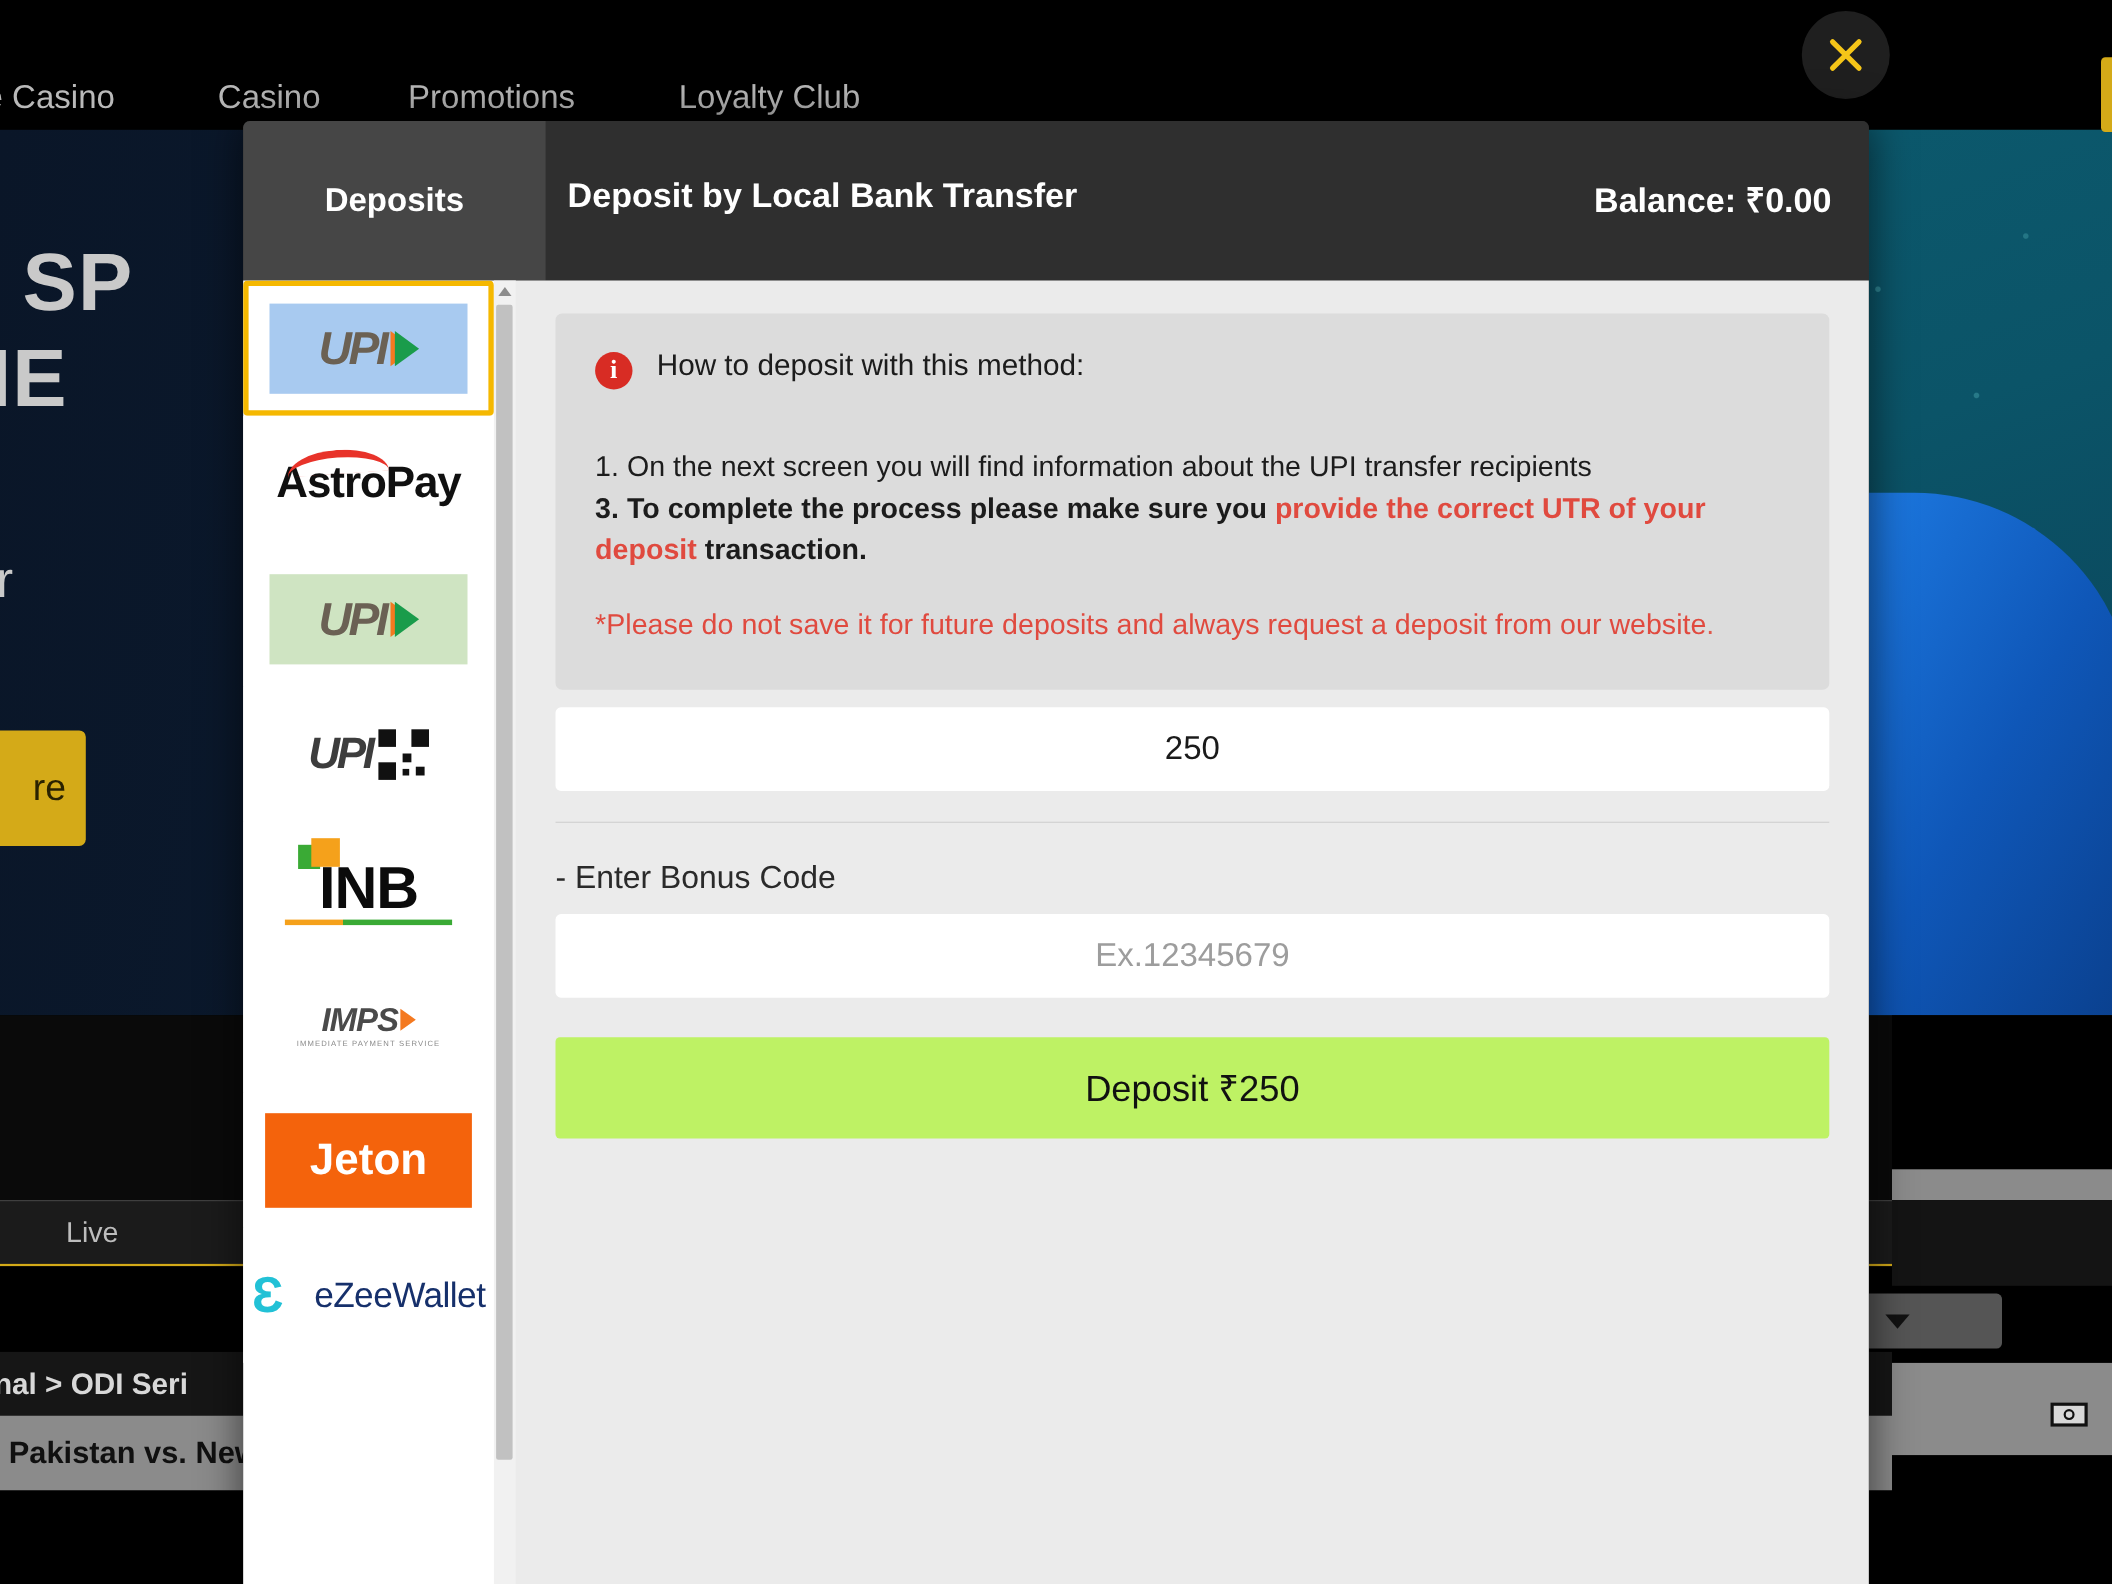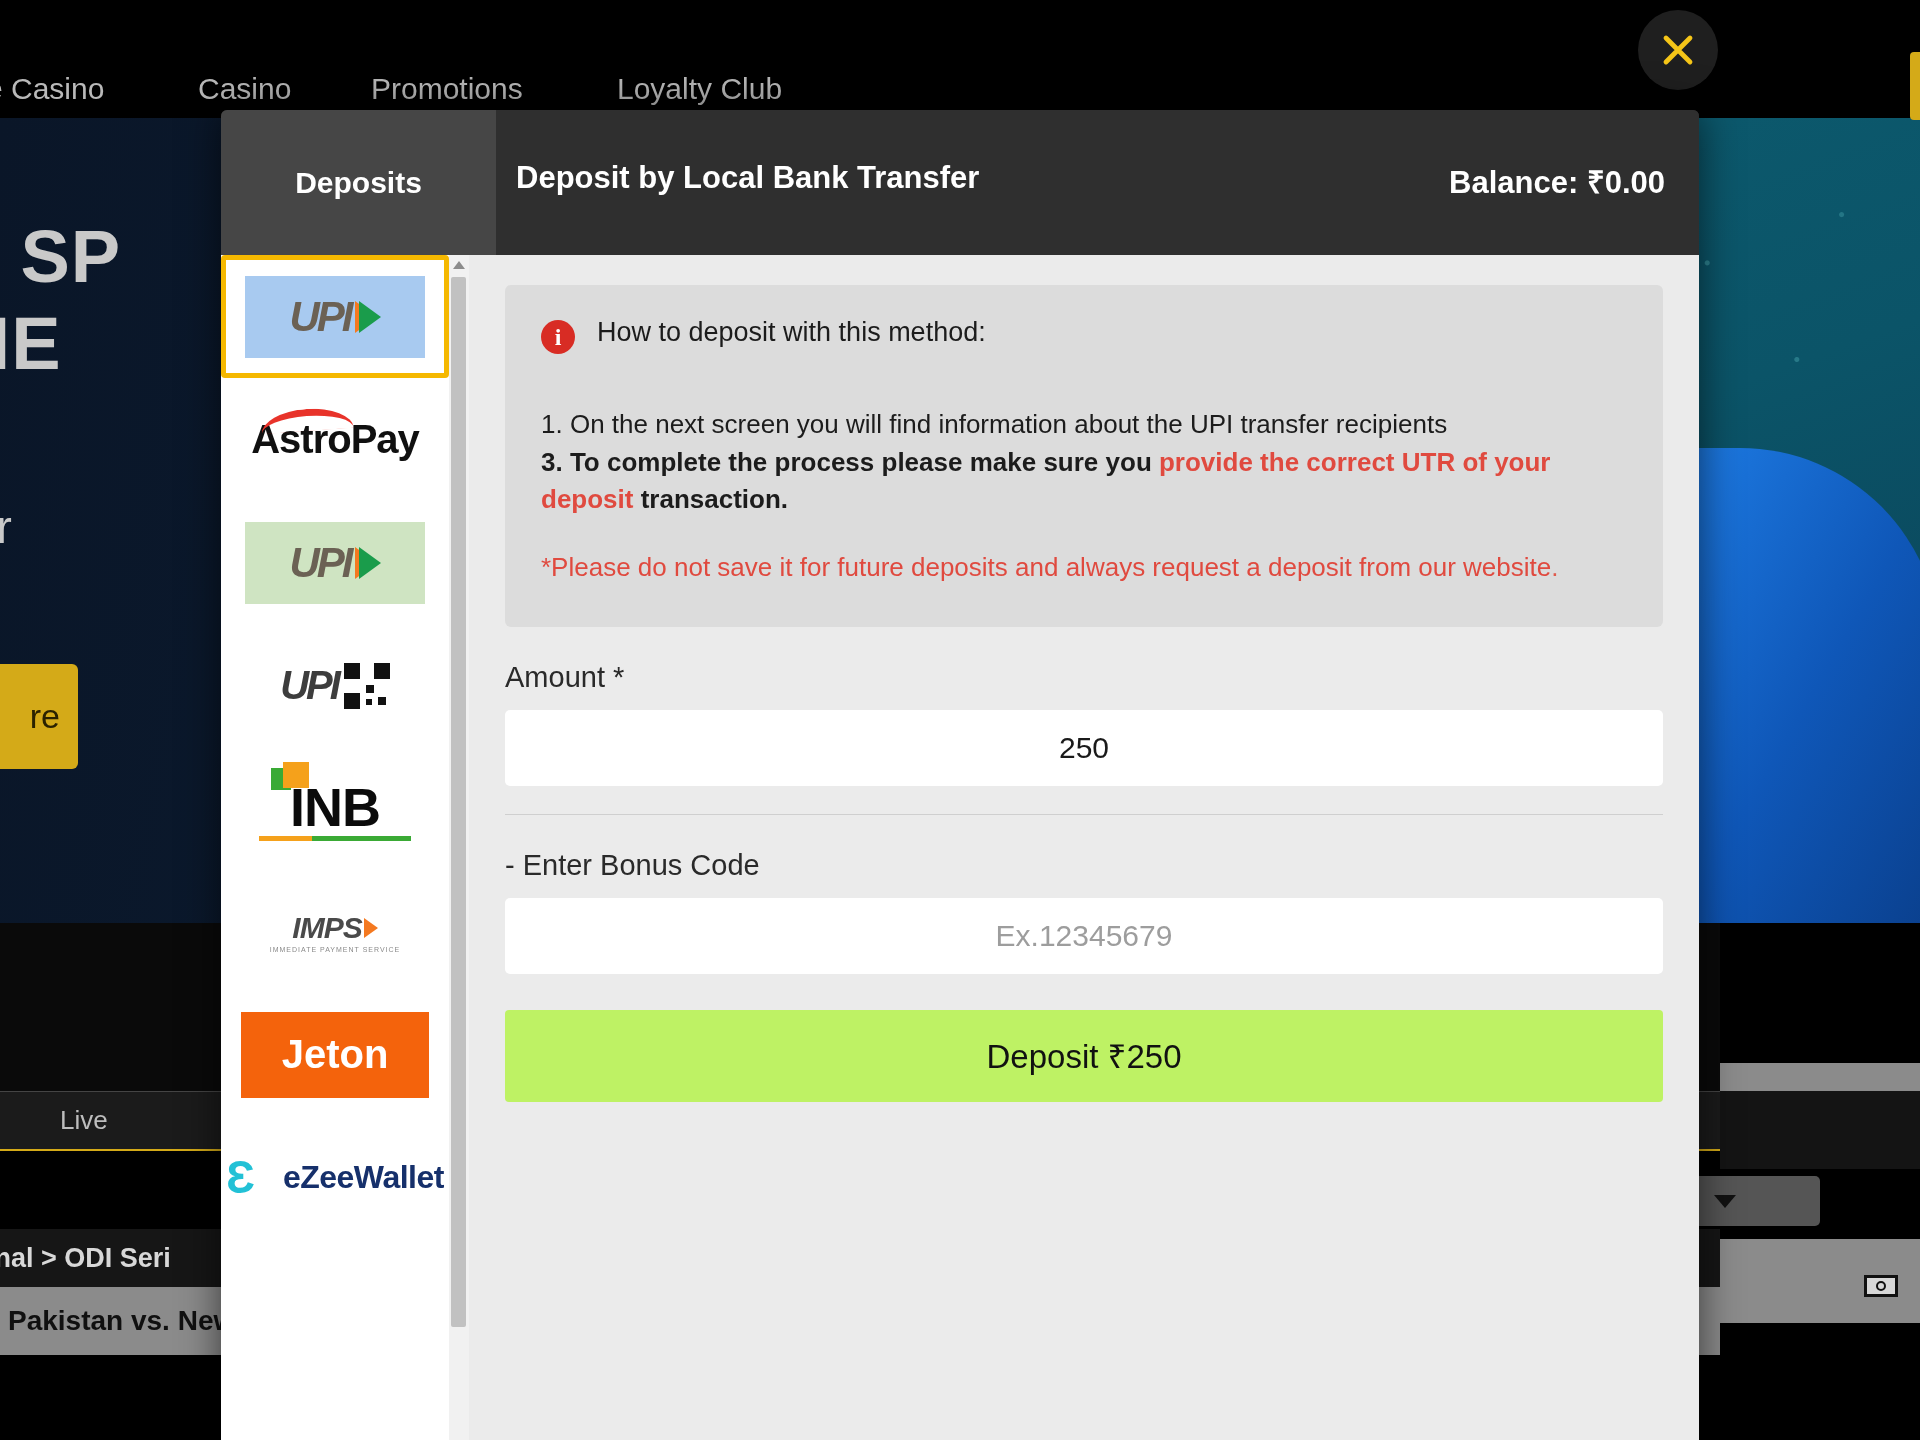--- a/index.html
+++ b/index.html
@@ -214,21 +214,21 @@
   .imps-arrow { display: inline-block; width: 0; height: 0; margin-left: 2px;
     border-top: 10px solid transparent; border-bottom: 10px solid transparent; border-left: 14px solid #f47920; }
 
   .logo-jeton {
     width: 188px; height: 86px; background: #f4630c; display: flex;
     align-items: center; justify-content: center;
     color: #fff; font-size: 40px; font-weight: 800;
   }
   .logo-ezee { display: flex; align-items: center; gap: 8px; }
   .ezee-mark { font-size: 46px; font-weight: 800; color: #22c1d6; line-height: .9; }
-  .ezee-word { font-size: 32px; font-weight: 700; color: #16306b; letter-spacing: -.5px; margin-left: 20px; }
+  .ezee-word { font-size: 32px; font-weight: 400; color: #16306b; letter-spacing: -.5px; margin-left: 20px; }
 
   
   .content {
     position: relative; flex: 1; background: #ebebeb; padding: 30px 36px 0 36px;
   }
   .info-box {
     background: #dcdcdc; border-radius: 6px; padding: 32px 36px 40px 36px;
   }
   .info-head { display: flex; align-items: flex-start; gap: 22px; }
   .info-icon {
@@ -410,21 +410,20 @@
           <div>1. On the next screen you will find information about the UPI transfer recipients</div>
           <div>
             <span class="b">3. To complete the process please make sure you </span><span class="red-b">provide the correct UTR of your deposit</span><span class="b"> transaction.</span>
           </div>
         </div>
         <div class="note">
           <span class="red">*Please do not save it for future deposits and always request a deposit from our website</span><span style="color:#e05a4c">.</span>
         </div>
       </div>
 
-      <div class="field-label">Amount *</div>
       <input class="text-input" type="text" value="250" style="">
 
       <div class="divider"></div>
 
       <div class="field-label">- Enter Bonus Code</div>
       <input class="text-input" type="text" placeholder="Ex.12345679" style="">
 
       <button class="deposit-btn">Deposit ₹250</button>
 
     </div>

